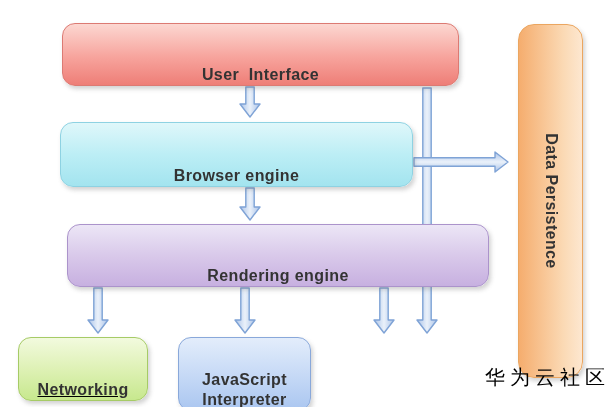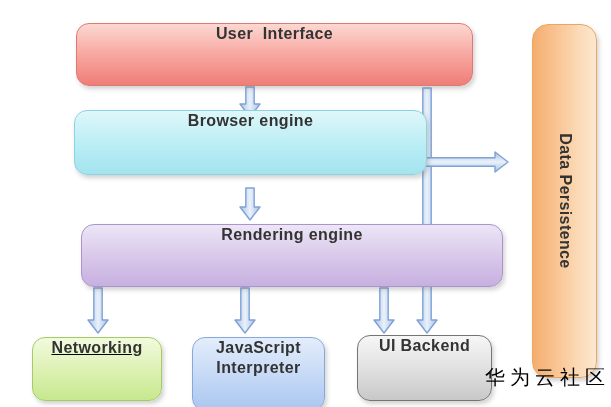--- a/index.html
+++ b/index.html
@@ -13,44 +13,43 @@
   }
   #arrow-layer {
     position: absolute;
     left: 0; top: 0;
     width: 611px; height: 407px;
   }
   .node {
     position: absolute;
     box-sizing: border-box;
     display: flex;
-    align-items: flex-start;
+    align-items: flex-end;
     justify-content: center;
     text-align: center;
     border: 1.5px solid;
     border-radius: 13px;
     box-shadow: 2px 3px 4px rgba(110,110,110,0.30);
-    margin-left: 14px;
   }
   .label {
     font-size: 16px;
     font-weight: 600;
     color: #333333;
     letter-spacing: 0.4px;
     line-height: 1.25;
     white-space: pre-wrap;
   }
   
   #node-user-interface {
     left: 62px; top: 23px; width: 397px; height: 63px;
     background: linear-gradient(#fcd7d1, #f7a39c 55%, #ee7e77);
     border-color: #dc7a73;
   }
   #node-browser-engine {
-    left: 60px; top: 110px; width: 353px; height: 65px;
+    left: 60px; top: 122px; width: 353px; height: 65px;
     background: linear-gradient(#dff7fa, #bceef5 50%, #a3e4ef);
     border-color: #8ed2e2;
   }
   #node-rendering-engine {
     left: 67px; top: 224px; width: 422px; height: 63px;
     background: linear-gradient(#ece6f6, #d9c9ea 50%, #c7b0e0);
     border-color: #ab93cb;
   }
   #node-networking {
     left: 18px; top: 337px; width: 130px; height: 64px;
@@ -130,23 +129,20 @@
 
   <div class="node" id="node-networking">
     <span class="label">Networking</span>
   </div>
 
   <div class="node" id="node-javascript-interpreter">
     <span class="label">JavaScript
 Interpreter</span>
   </div>
 
-  <div class="node" id="node-ui-backend">
-    <span class="label">UI Backend</span>
-  </div>
 
   <div class="node" id="node-data-persistence">
     <span class="label vlabel">Data Persistence</span>
   </div>
 
   <div class="watermark">华为云社区</div>
 
 </div>
 
 </body></html>

